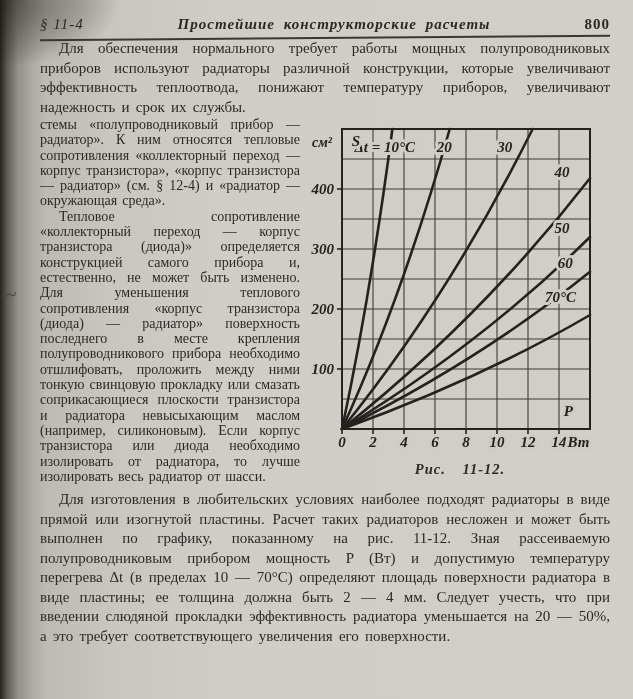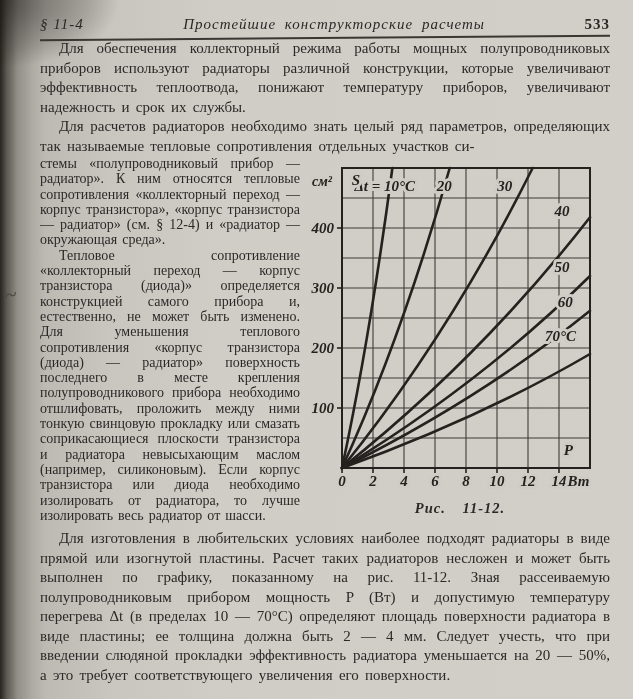--- a/index.html
+++ b/index.html
@@ -20,21 +20,21 @@
     position:absolute;left:0;top:0;width:180px;height:120px;
     background:radial-gradient(ellipse 160px 90px at 0px 0px,rgba(25,22,18,.55),rgba(25,22,18,.18) 55%,transparent 75%);
     pointer-events:none;
   }
   .content{position:absolute;left:40px;right:23px;top:16px;}
   .running-head{
     display:flex;justify-content:space-between;align-items:baseline;
     font-size:15px;
   }
   .rh-section{font-style:italic;letter-spacing:1px;}
-  .rh-title{font-style:italic;font-weight:400;letter-spacing:1px;word-spacing:4px;}
+  .rh-title{font-style:italic;font-weight:700;letter-spacing:1px;word-spacing:4px;}
   .rh-page{font-weight:600;letter-spacing:1px;}
   .head-rule{height:2px;background:#3a3733;margin-top:4px;transform:rotate(-0.45deg);}
   h1.article-title{
     font-size:15.5px;font-weight:bold;text-align:center;
     margin:20px 0 14px 0;letter-spacing:.2px;word-spacing:3px;
   }
   p{margin:0;text-align:justify;}
   p.wide{font-size:15px;line-height:19.5px;word-spacing:2.5px;}
   .indent{text-indent:19px;}
   .flow{margin-top:0;}
@@ -63,27 +63,26 @@
 
 <div class="page">
   <div class="spine-shadow"></div>
   <div class="corner-shadow"></div>
 
   <div class="content">
 
     <div class="running-head">
       <span class="rh-section">§ 11-4</span>
       <span class="rh-title">Простейшие конструкторские расчеты</span>
-      <span class="rh-page">533</span>
+      <span class="rh-page">800</span>
     </div>
     <div class="head-rule"></div>
 
 
-    <p class="wide indent">Для обеспечения коллекторный режима работы мощных полупроводниковых приборов используют радиаторы различной конструкции, которые увеличивают эффективность теплоотвода, понижают температуру приборов, увеличивают надежность и срок их службы.</p>
-    <p class="wide indent">Для расчетов радиаторов необходимо знать целый ряд параметров, определяющих так называемые тепловые сопротивления отдельных участков си-</p>
+    <p class="wide indent">Для обеспечения нормального требует работы мощных полупроводниковых приборов используют радиаторы различной конструкции, которые увеличивают эффективность теплоотвода, понижают температуру приборов, увеличивают надежность и срок их службы.</p>
 
     <div class="flow">
       <figure class="chart-figure">
         <svg viewBox="0 0 300 332" width="300" height="332" xmlns="http://www.w3.org/2000/svg">
             <g stroke="#3e3b37" stroke-width="1.1">
               <line x1="63" y1="8" x2="63" y2="308"></line>
               <line x1="94" y1="8" x2="94" y2="308"></line>
               <line x1="125" y1="8" x2="125" y2="308"></line>
               <line x1="156" y1="8" x2="156" y2="308"></line>
               <line x1="187" y1="8" x2="187" y2="308"></line>

